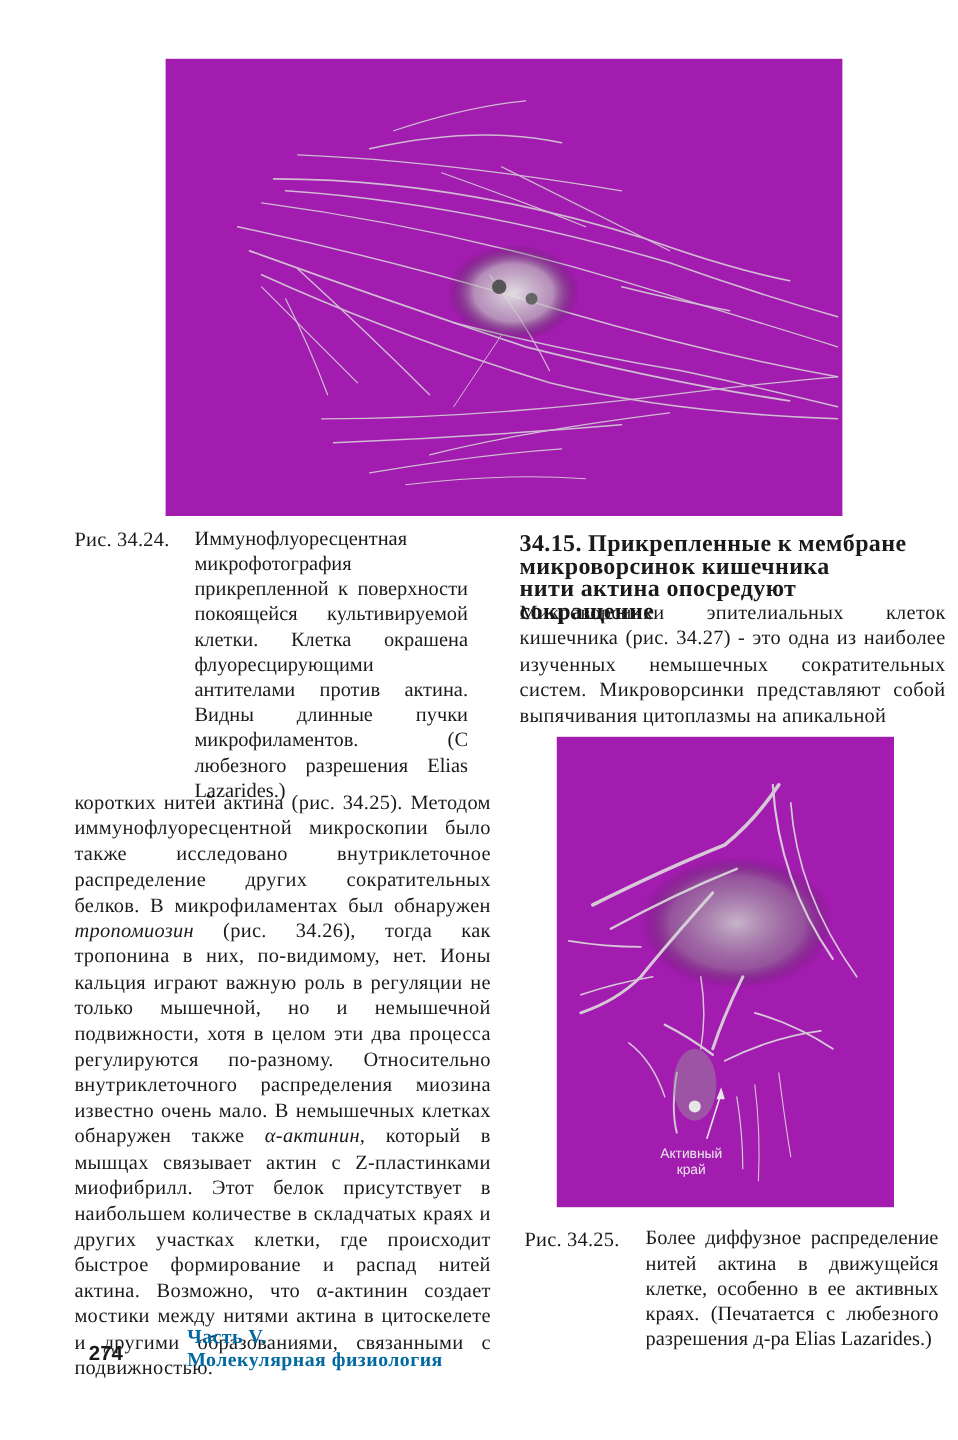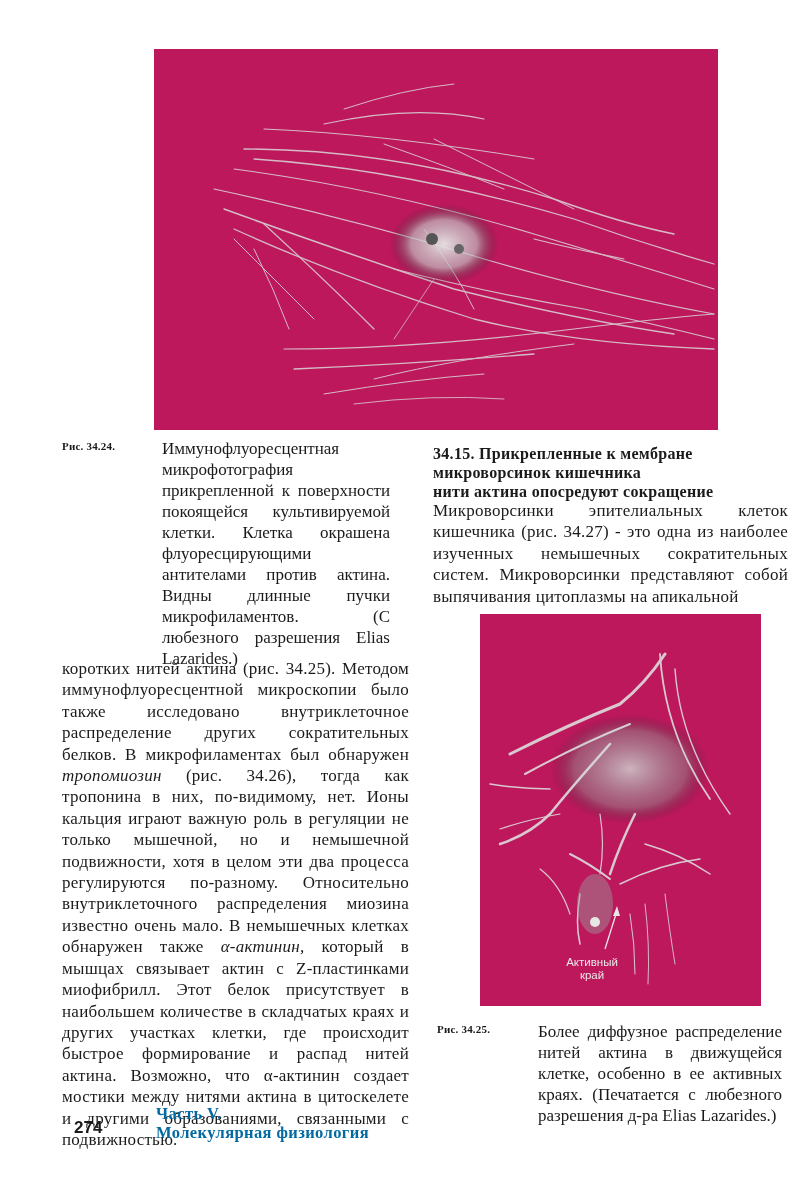--- a/index.html
+++ b/index.html
@@ -1,24 +1,24 @@
 <!DOCTYPE html>
 <html><head>
 <meta charset="utf-8">
 <style>
   html, body { margin: 0; padding: 0; background: #ffffff; }
   body { width: 798px; height: 1200px; position: relative; overflow: hidden;
          font-family: "Liberation Serif", "DejaVu Serif", serif; color: #1a1a1a; }
   .abs { position: absolute; }
-  .photo { background: #be185d; overflow: hidden; margin-left: 16px; }
+  .photo { background: #a21caf; overflow: hidden; }
   .photo svg { display: block; width: 100%; height: 100%; }
-  .cap-label { font-weight: bold; font-size: 11px; letter-spacing: 0.2px; }
+  .cap-label { font-weight: normal; font-size: 17px; letter-spacing: 0.2px; }
   .cap-text { font-size: 17px; line-height: 21px; text-align: justify; }
   .body-text { font-size: 17px; line-height: 21.4px; text-align: justify; letter-spacing: 0.25px; }
-  .heading { font-weight: bold; font-size: 16px; line-height: 19px; letter-spacing: 0.3px; }
+  .heading { font-weight: bold; font-size: 20px; line-height: 19px; letter-spacing: 0.3px; }
   .page-num { font-family: "Liberation Sans", "DejaVu Sans", sans-serif; font-weight: bold; font-size: 17px; }
   .footer-red { color: #0369a1; font-weight: bold; font-size: 16.5px; line-height: 19px; letter-spacing: 0.4px; }
   .inset-label { font-family: "Liberation Sans", "DejaVu Sans", sans-serif; color: #e8e8e8; font-size: 11.5px; line-height: 13px; text-align: center; }
 </style>
 </head>
 <body>
 
 <div class="abs photo" style="left:138px; top:49px; width:564px; height:381px;" aria-label="Fluorescence micrograph of a cell with long actin filament bundles">
   <svg viewBox="0 0 564 381" preserveAspectRatio="none">
     <defs>

